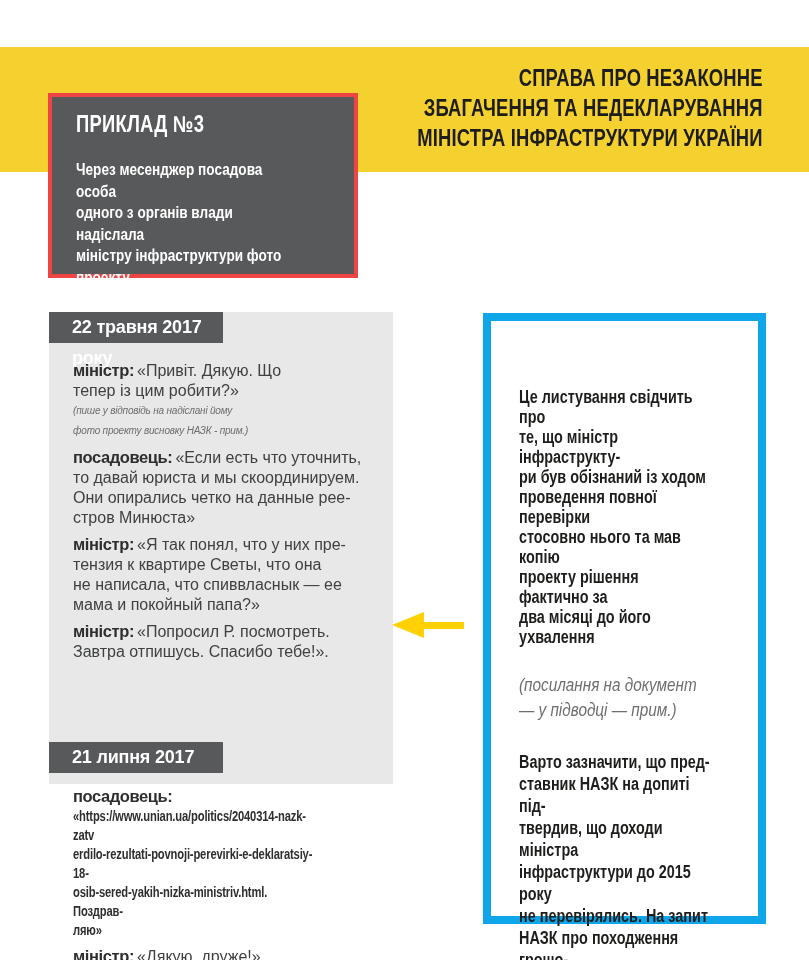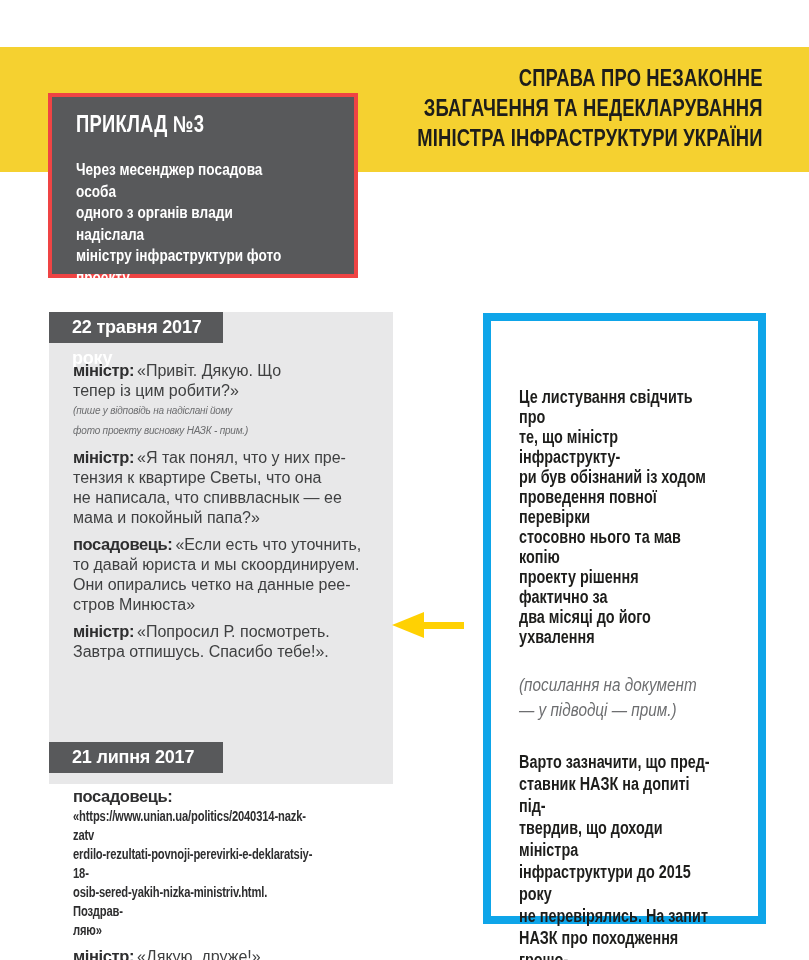--- a/index.html
+++ b/index.html
@@ -90,30 +90,30 @@
   <div class="date-badge" id="date1">22 травня 2017 року</div>
 
   <div class="msgs" id="msgs1">
     <p class="msg tight">
       <span class="lbl">міністр:</span><span class="txt">«Привіт. Дякую. Що
 тепер із цим робити?»</span>
     </p>
     <p class="note">(пише у відповідь на надіслані йому
 фото проекту висновку НАЗК - прим.)</p>
     <p class="msg">
+      <span class="lbl">посадовець:</span><span class="txt">«Если есть что уточнить,
+то давай юриста и мы скоординируем.
+Они опирались четко на данные рее-
+стров Минюста»</span>
+    </p>
+    <p class="msg">
       <span class="lbl">міністр:</span><span class="txt">«Я так понял, что у них пре-
 тензия к квартире Светы, что она
 не написала, что спиввласнык — ее
 мама и покойный папа?»</span>
-    </p>
-    <p class="msg">
-      <span class="lbl">посадовець:</span><span class="txt">«Если есть что уточнить,
-то давай юриста и мы скоординируем.
-Они опирались четко на данные рее-
-стров Минюста»</span>
     </p>
     <p class="msg">
       <span class="lbl">міністр:</span><span class="txt">«Попросил Р. посмотреть.
 Завтра отпишусь. Спасибо тебе!».</span>
     </p>
   </div>
 
   <div class="date-badge" id="date2">21 липня 2017 року</div>
 
   <div class="msgs" id="msgs2">

